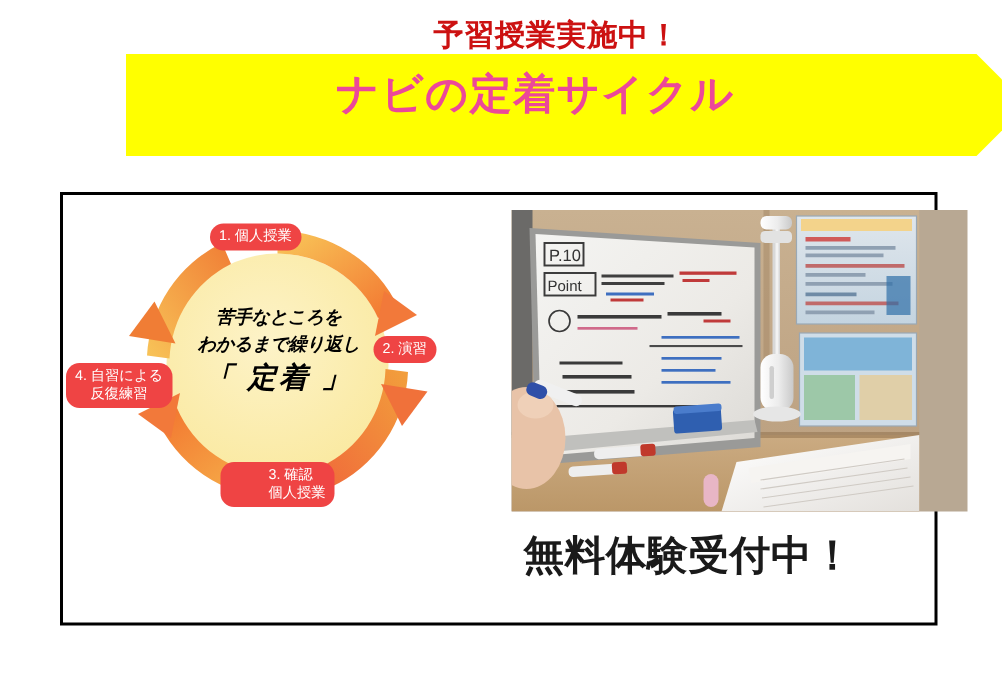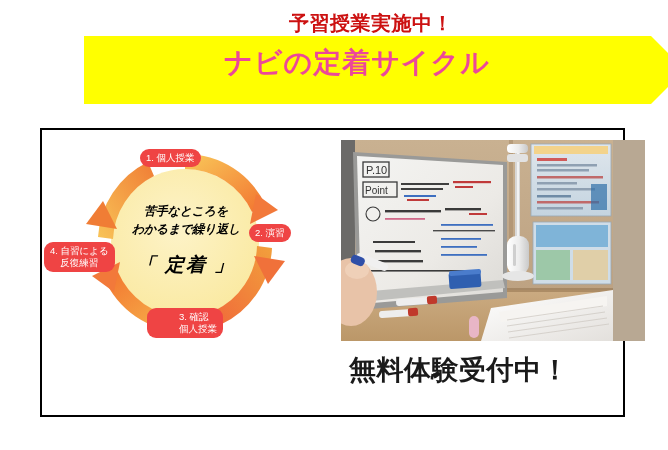--- a/index.html
+++ b/index.html
@@ -108,21 +108,21 @@
     font-size: 12px;
     font-weight: bold;
     line-height: 1.5;
     white-space: nowrap;
     letter-spacing: -0.2px;
   }
   .center-keyword {
     font-size: 19px;
     font-weight: bold;
     letter-spacing: 2px;
-    margin-top: 14px;
+    margin-top: 1px;
     white-space: nowrap;
   }
 
   
   #classroom-photo {
     position: absolute;
     left: 341px; top: 140px;
     width: 304px; height: 201px;
     overflow: hidden;
     background: #b8a893;

